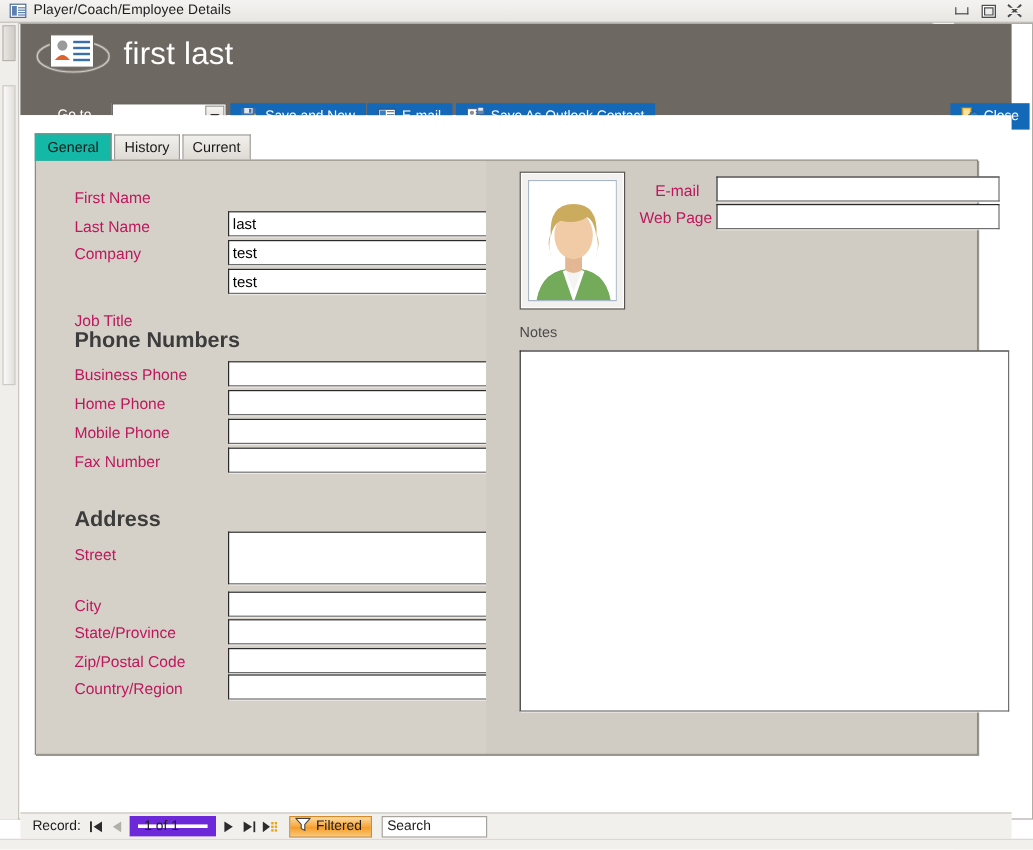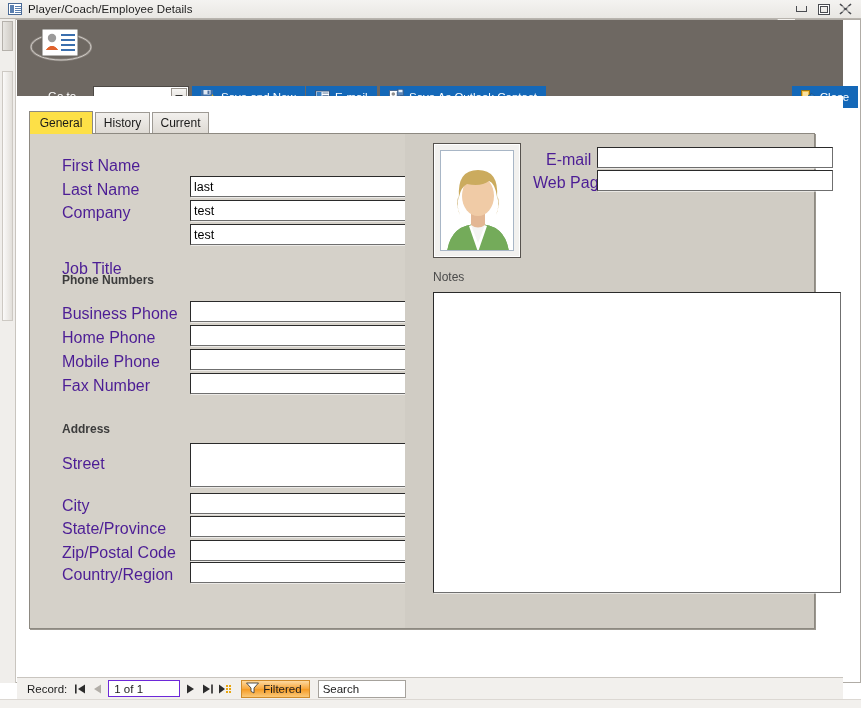--- a/index.html
+++ b/index.html
@@ -158,21 +158,21 @@
   .tab {
     position: absolute; top: 0; height: 21px;
     display: flex; align-items: center; justify-content: center;
     font-size: 12px; color: #1a1a1a;
     background: linear-gradient(to bottom,#f2f0ed,#dedad4);
     border: 1px solid #9e9a94; border-bottom: none;
     padding: 0 9px;
     cursor: default;
   }
   .tab.active {
-    background: #fde047;
+    background: #14b8a6;
     height: 23px; top: -1px;
     font-weight: 400;
     border-color: #8d8981;
     z-index: 3;
   }
   .tab-general { left: 0; width: 64px; }
   .tab-history { left: 66px; width: 55px; }
   .tab-current { left: 123px; width: 57px; }
   .tab-filler  { left: 181px; width: 8px; height: 21px;
     border: 1px solid #9e9a94; border-bottom:none;
@@ -190,37 +190,37 @@
   .left-panel {
     position: absolute; left: 0; top: 0; width: 375px; height: 494px;
     background: #d5d1c9;
   }
   .right-panel {
     position: absolute; left: 375px; top: 0; right: 0; height: 494px;
     background: #d0ccc4;
   }
 
   .fld-label {
-    position: absolute; font-size: 16px; color: #4c1d95;
+    position: absolute; font-size: 13px; color: #be185d;
     white-space: nowrap;
   }
   .fld-input {
     position: absolute; height: 21px;
     background: #ffffff;
     border: 1px solid #2a2a2a;
     border-right-color: #6f6f6f; border-bottom-color: #6f6f6f;
     box-shadow: 1px 1px 0 rgba(255,255,255,0.55);
     font-size: 12.5px; color: #000;
     display: flex; align-items: center;
     padding-left: 3px;
   }
   .fld-input.tall { height: 44px; align-items: flex-start; padding-top: 2px; }
 
   .sect-title {
-    position: absolute; font-size: 12px; color: #3c3c3c; font-weight: bold;
+    position: absolute; font-size: 18px; color: #3c3c3c; font-weight: bold;
   }
 
   
   .photo-frame {
     position: absolute; left: 28px; top: 9px; width: 88px; height: 115px;
     background: #f2f1ef;
     border: 1px solid #56524e;
     box-shadow: inset 0 0 0 1px #ffffff;
     display:flex; align-items:center; justify-content:center;
   }
@@ -247,21 +247,21 @@
     font-size: 11.5px; color: #1c1c1c;
   }
   .nav-label { margin-left: 10px; margin-right: 5px; }
   .nav-arrow {
     width: 17px; height: 18px; display:flex; align-items:center; justify-content:center;
     font-size: 10px; color:#2c2c2c; cursor: default;
   }
   .nav-arrow.dis { color: #b2aea8; }
   .nav-box {
     width: 72px; height: 17px; background:#ffffff;
-    border:1px solid #6d28d9;
+    border:7px solid #6d28d9;
     display:flex; align-items:center; padding-left:5px;
     font-size: 11.5px; margin: 0 2px;
   }
   .filtered-btn {
     height: 18px; margin-left: 8px; padding: 0 7px 0 4px;
     background: linear-gradient(to bottom,#fdd9a0 0%,#f7a63a 50%,#f59a23 51%,#fbc979 100%);
     border: 1px solid #d08b2a;
     display:flex; align-items:center; gap:4px;
     font-size: 11.5px; color:#1c1c1c; cursor:default;
   }
@@ -321,20 +321,21 @@
         <circle cx="22" cy="13" r="4.2" fill="#9b9a9a"></circle>
         <path d="M16 25 q6 -8 12 0 z" fill="#d4501e"></path>
         <path d="M16 25 q6 -8 12 0 z" fill="#e0622c"></path>
         <rect x="31" y="9" width="14" height="2" fill="#3a6fae"></rect>
         <rect x="31" y="14" width="14" height="2" fill="#3a6fae"></rect>
         <rect x="31" y="19" width="14" height="2" fill="#3a6fae"></rect>
         <rect x="31" y="24" width="14" height="2" fill="#3a6fae"></rect>
       </svg>
     </div>
 
+    <div class="hdr-title">first last</div>
 
     <div class="hdr-goto-label"><u>G</u><span>o to</span></div>
 
     <div class="combo">
       <span class="combo-text"></span>
       <span class="combo-arrow"></span>
     </div>
 
     <div class="tbtn tbtn-save">
       <span class="ico">

